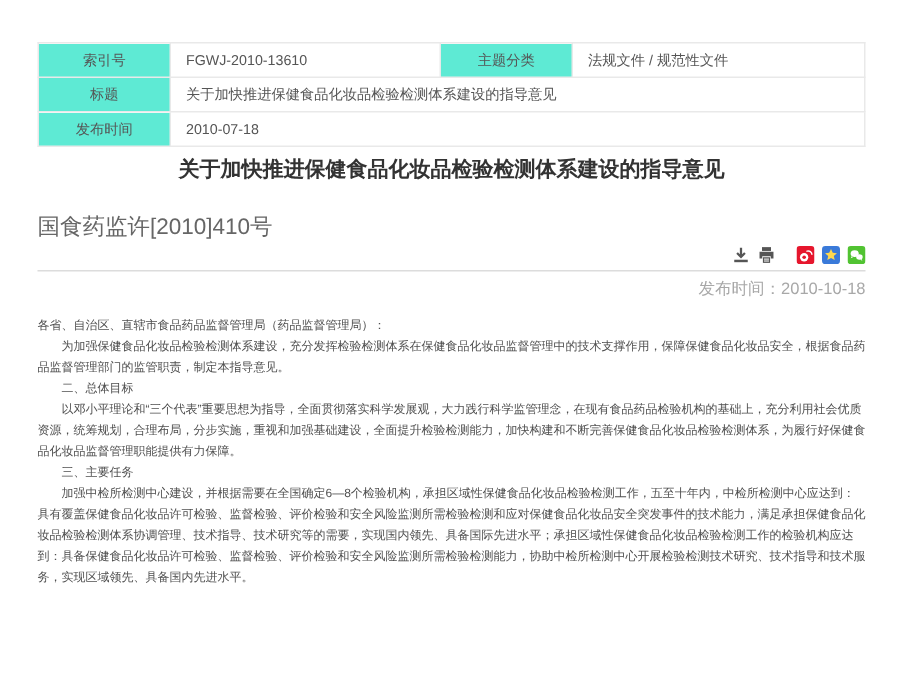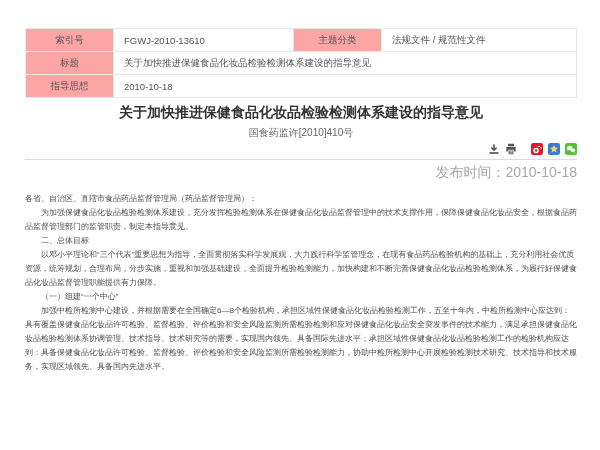--- a/index.html
+++ b/index.html
@@ -14,34 +14,34 @@
 
   
   table.meta {
     width: 100%; border-collapse: collapse; table-layout: fixed;
     font-size: 9.5px; color: #555;
   }
   .meta td {
     border: 1px solid #e9e9e9; height: 23px; padding: 0 10px;
     white-space: nowrap; overflow: hidden; text-align: left;
   }
-  .meta td.lbl { background: #fca5a5; text-align: center; padding: 0 4px; color: #555; }
+  .meta td.lbl { background: #5eead4; text-align: center; padding: 0 4px; color: #555; }
 
   
   .title { margin-top: 5px; text-align: center; font-size: 14px; line-height: 18px; font-weight: bold; color: #333; }
-  .docnum { margin-top: 5px; text-align: center; font-size: 10px; color: #666; }
+  .docnum { margin-top: 21px; font-size: 15px; color: #666; }
 
   .toolbar {
     margin-top: 3px; display: flex; justify-content: flex-end; align-items: center;
     gap: 5px; padding-bottom: 4px; border-bottom: 1px solid #dcdcdc;
   }
   .tool { width: 12px; height: 12px; display: block; cursor: pointer; }
   .share-first { margin-left: 9px; }
 
-  .pubtime { margin-top: 4px; text-align: right; font-size: 14px; color: #a8a8a8; }
+  .pubtime { margin-top: 4px; text-align: right; font-size: 11px; color: #a8a8a8; }
 
   
   .content { margin-top: 10px; font-size: 8px; line-height: 14px; color: #4f4f4f; }
   .content p { margin: 0; text-indent: 2em; }
   .content p.flush { text-indent: 0; }
 </style>
 </head>
 <body>
 
 <div class="page">
@@ -58,22 +58,22 @@
       <td class="lbl">索引号</td>
       <td>FGWJ-2010-13610</td>
       <td class="lbl">主题分类</td>
       <td>法规文件 / 规范性文件</td>
     </tr>
     <tr>
       <td class="lbl">标题</td>
       <td colspan="3">关于加快推进保健食品化妆品检验检测体系建设的指导意见</td>
     </tr>
     <tr>
-      <td class="lbl">指导思想</td>
-      <td colspan="3">2010-10-18</td>
+      <td class="lbl">发布时间</td>
+      <td colspan="3">2010-07-18</td>
     </tr>
   </tbody>
     </table>
 
   <div class="title">关于加快推进保健食品化妆品检验检测体系建设的指导意见</div>
   <div class="docnum">国食药监许[2010]410号</div>
 
   <div class="toolbar">
     <svg class="tool" viewBox="0 0 16 16">
       <path d="M8 1.5v7.5M4.5 6.2L8 9.7l3.5-3.5" stroke="#555555" stroke-width="2" fill="none"></path>
@@ -105,17 +105,17 @@
     </svg>
   </div>
 
   <div class="pubtime">发布时间：2010-10-18</div>
 
   <div class="content">
     <p class="flush">各省、自治区、直辖市食品药品监督管理局（药品监督管理局）：</p>
     <p>为加强保健食品化妆品检验检测体系建设，充分发挥检验检测体系在保健食品化妆品监督管理中的技术支撑作用，保障保健食品化妆品安全，根据食品药品监督管理部门的监管职责，制定本指导意见。</p>
     <p>二、总体目标</p>
     <p>以邓小平理论和“三个代表”重要思想为指导，全面贯彻落实科学发展观，大力践行科学监管理念，在现有食品药品检验机构的基础上，充分利用社会优质资源，统筹规划，合理布局，分步实施，重视和加强基础建设，全面提升检验检测能力，加快构建和不断完善保健食品化妆品检验检测体系，为履行好保健食品化妆品监督管理职能提供有力保障。</p>
-    <p>（一）组建“一个中心”</p>
+    <p>三、主要任务</p>
     <p>加强中检所检测中心建设，并根据需要在全国确定6—8个检验机构，承担区域性保健食品化妆品检验检测工作，五至十年内，中检所检测中心应达到：具有覆盖保健食品化妆品许可检验、监督检验、评价检验和安全风险监测所需检验检测和应对保健食品化妆品安全突发事件的技术能力，满足承担保健食品化妆品检验检测体系协调管理、技术指导、技术研究等的需要，实现国内领先、具备国际先进水平；承担区域性保健食品化妆品检验检测工作的检验机构应达到：具备保健食品化妆品许可检验、监督检验、评价检验和安全风险监测所需检验检测能力，协助中检所检测中心开展检验检测技术研究、技术指导和技术服务，实现区域领先、具备国内先进水平。</p>
   </div>
 
 </div>
 
 </body></html>

